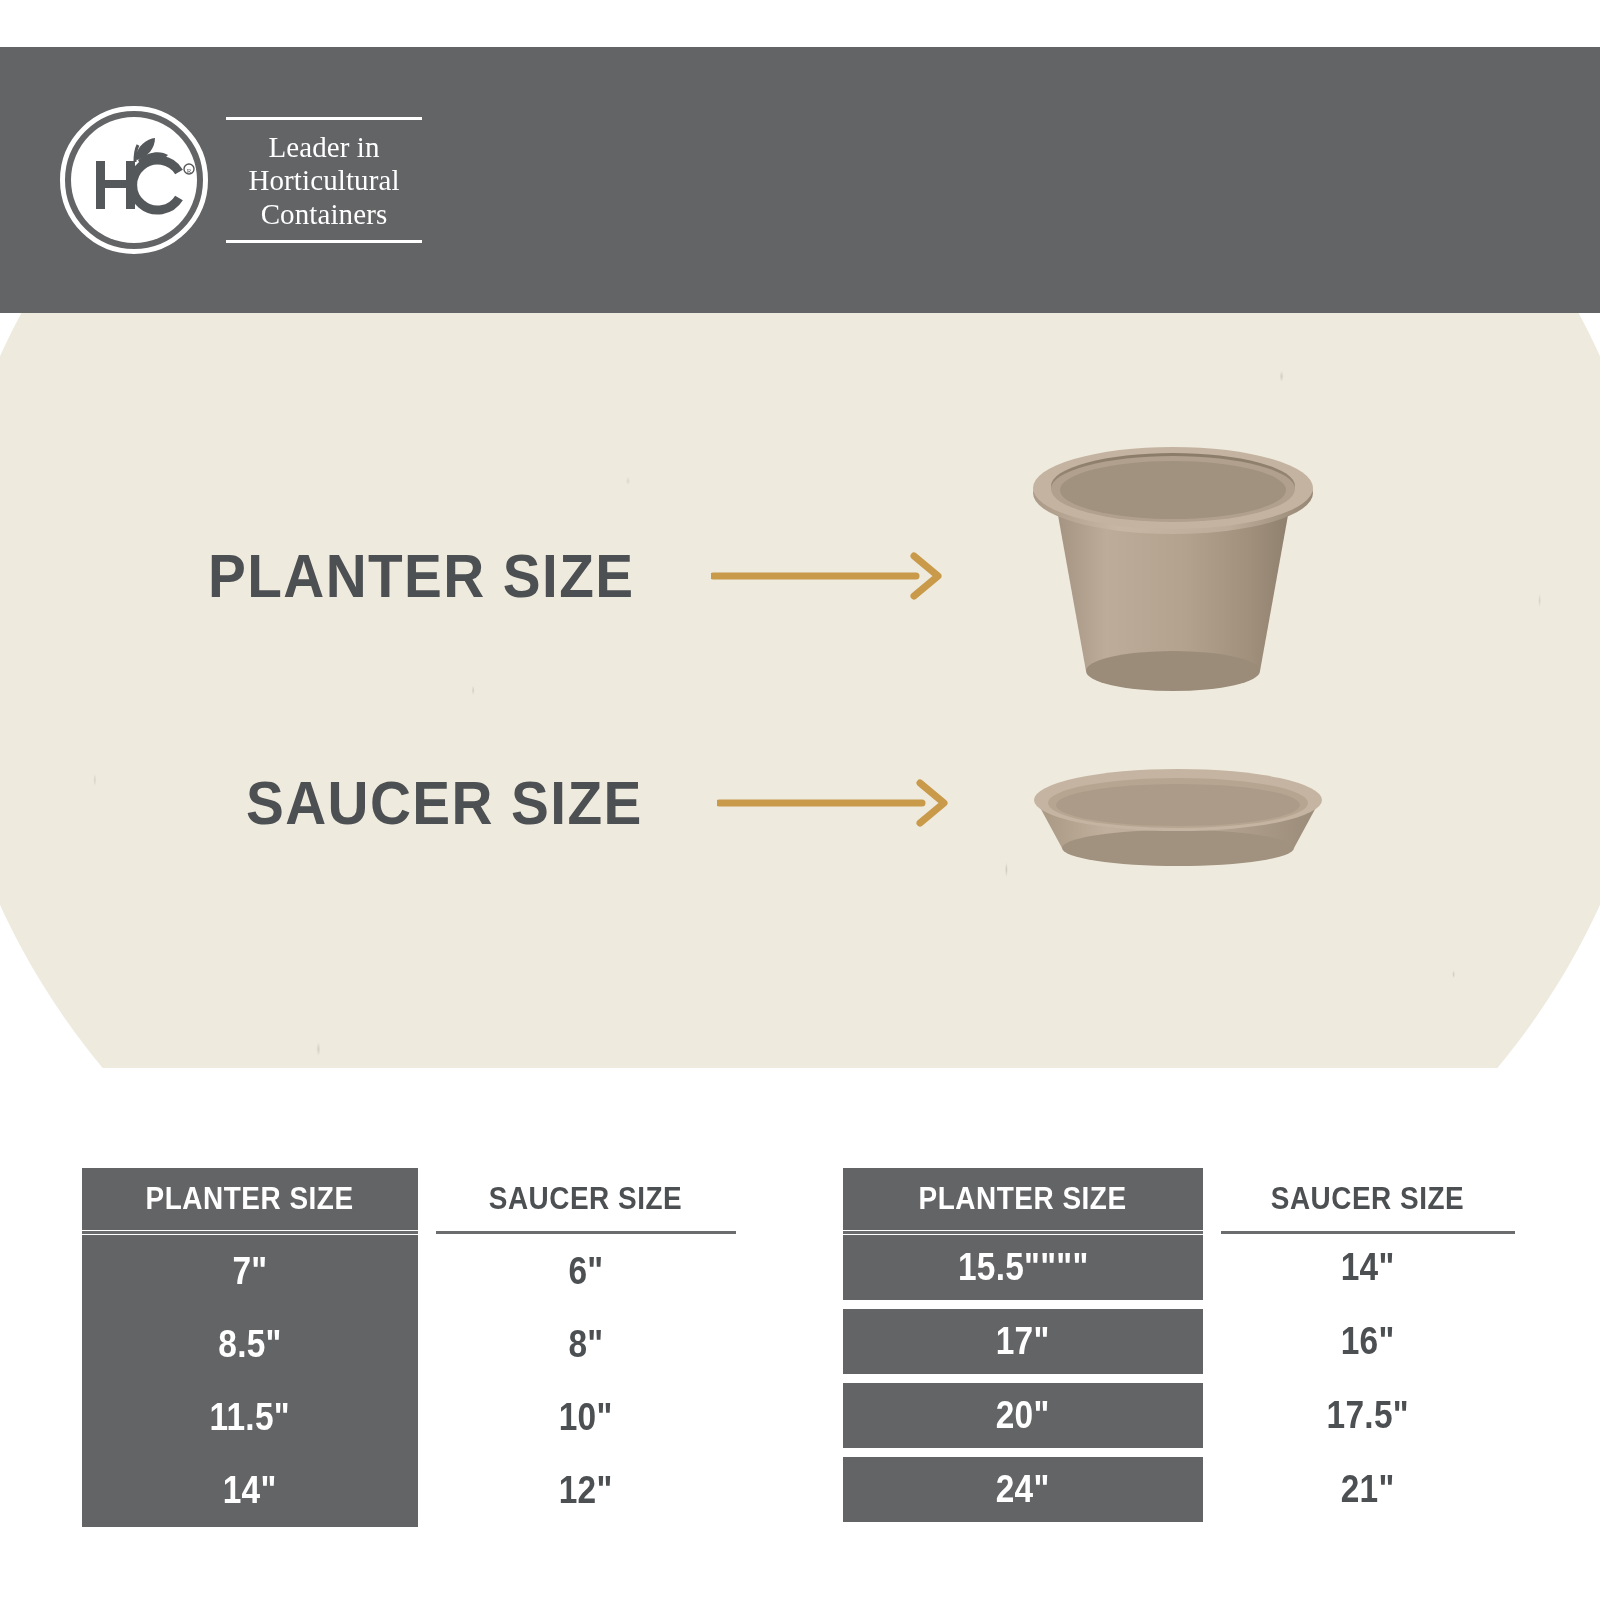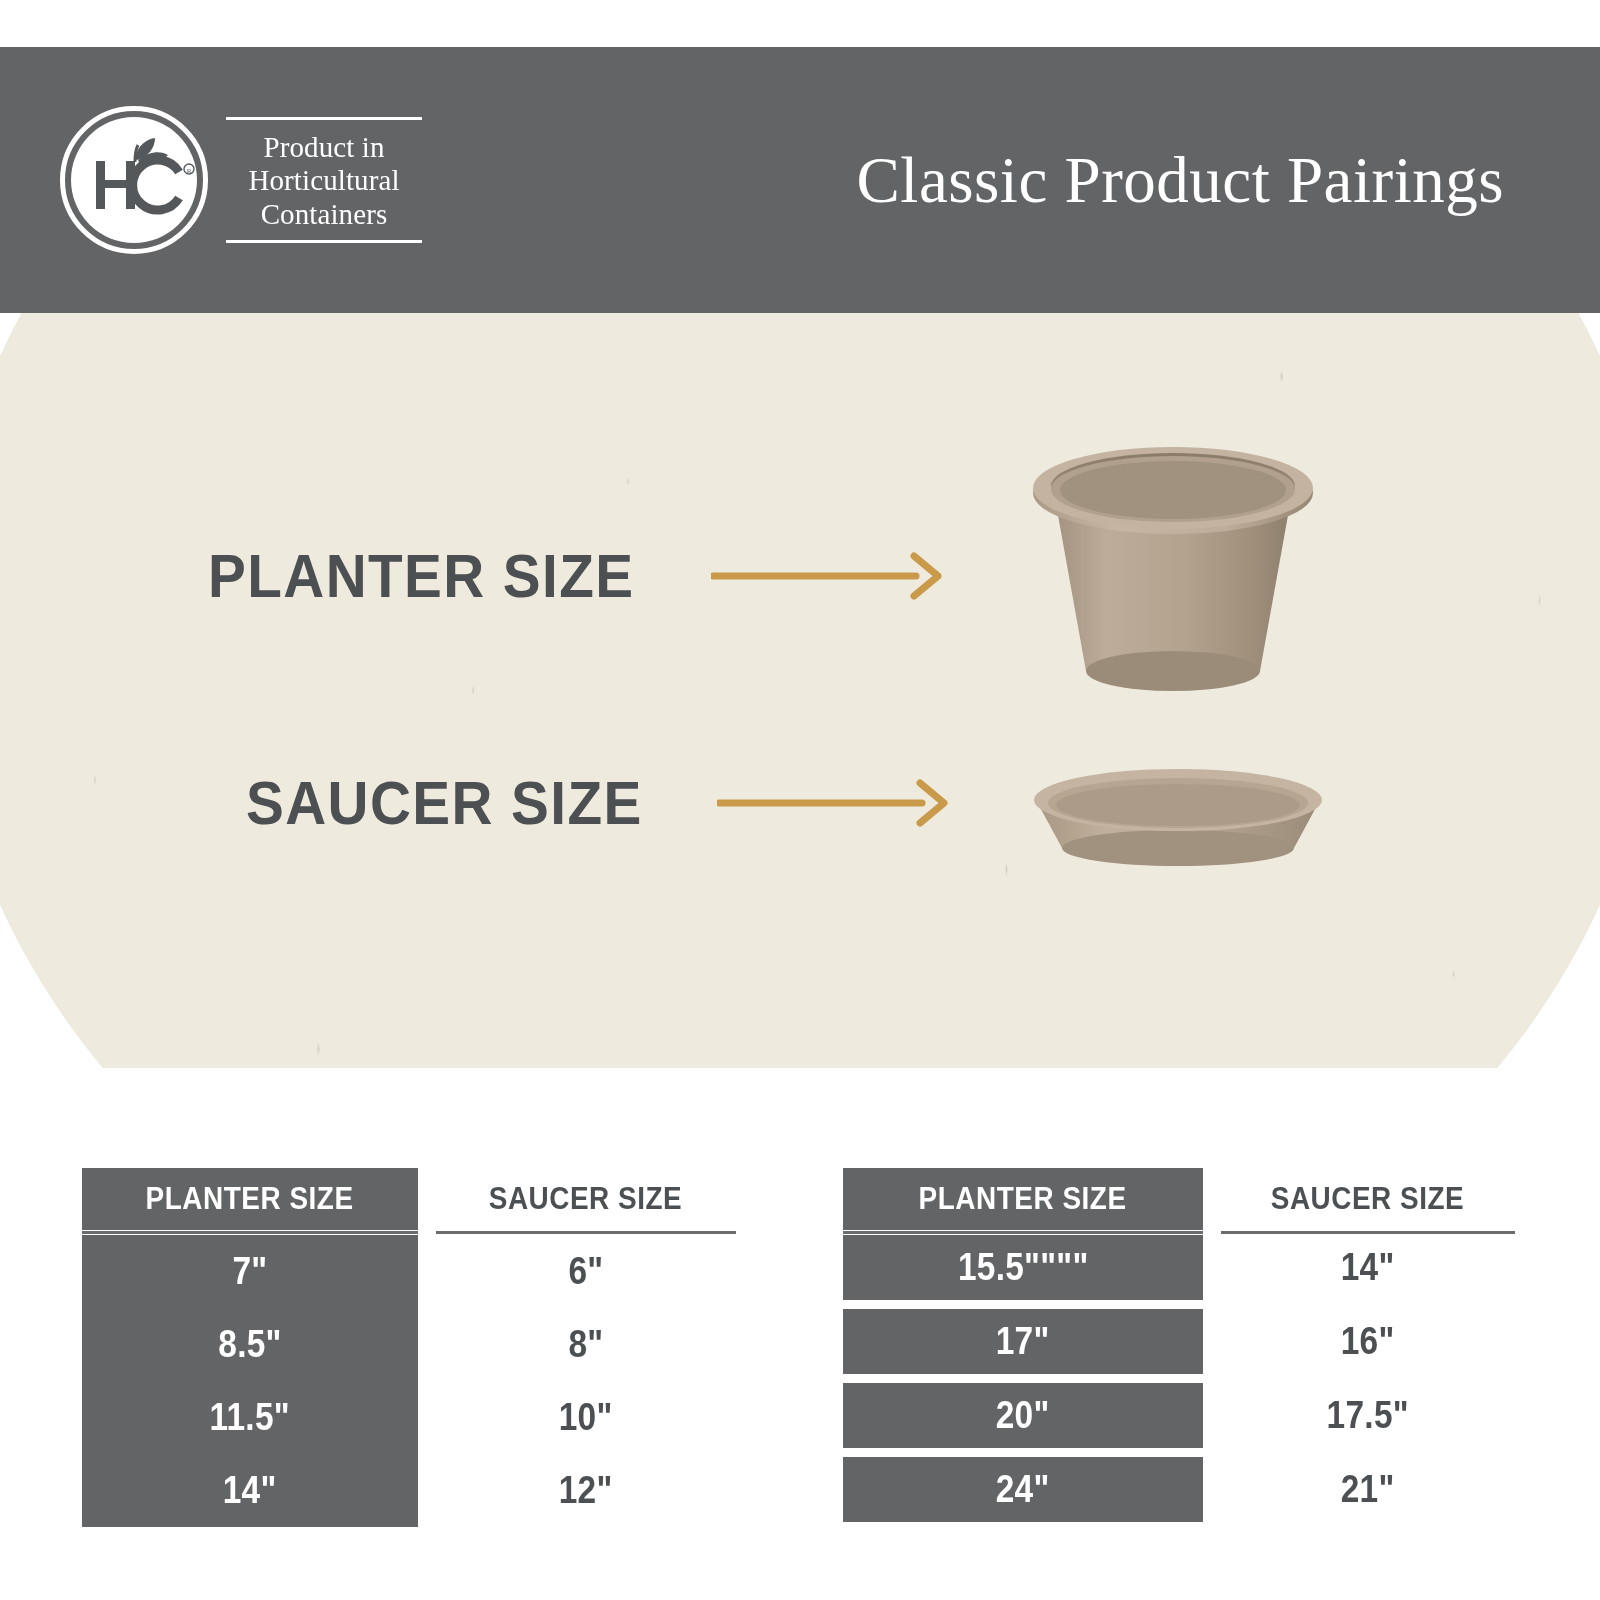--- a/index.html
+++ b/index.html
@@ -279,30 +279,29 @@
         <path d="M 64 45 C 64 37 65 32 67 28" stroke="#55585a" stroke-width="3" fill="none"></path>
 
         <circle cx="118" cy="52" r="5" fill="none" stroke="#55585a" stroke-width="1.4"></circle>
         <text x="118" y="55.6" font-family="Liberation Serif, serif" font-size="7" fill="#55585a" text-anchor="middle">R</text>
       </svg>
     </div>
 
     <div id="logo-tagline">
       <div class="rule"></div>
       <div class="tagline-text">
-        <div>Product in</div>
+        <div>Leader in</div>
         <div>Horticultural</div>
         <div>Containers</div>
       </div>
       <div class="rule"></div>
     </div>
 
   </div>
 
-  <div id="header-title">Classic Product Pairings</div>
 </div>
 
 <div id="hero-panel">
   <div id="hero-bg"></div>
 
   <div class="hero-row" id="row-planter">
     <div class="hero-label">PLANTER SIZE</div>
     <svg class="hero-arrow" width="232" height="48" viewBox="0 0 232 48">
       <line x1="2" y1="24" x2="205" y2="24" stroke="#c89a4a" stroke-width="7" stroke-linecap="round"></line>
       <polyline points="203,4 227,24 203,44" fill="none" stroke="#c89a4a" stroke-width="7" stroke-linecap="round" stroke-linejoin="round"></polyline>

